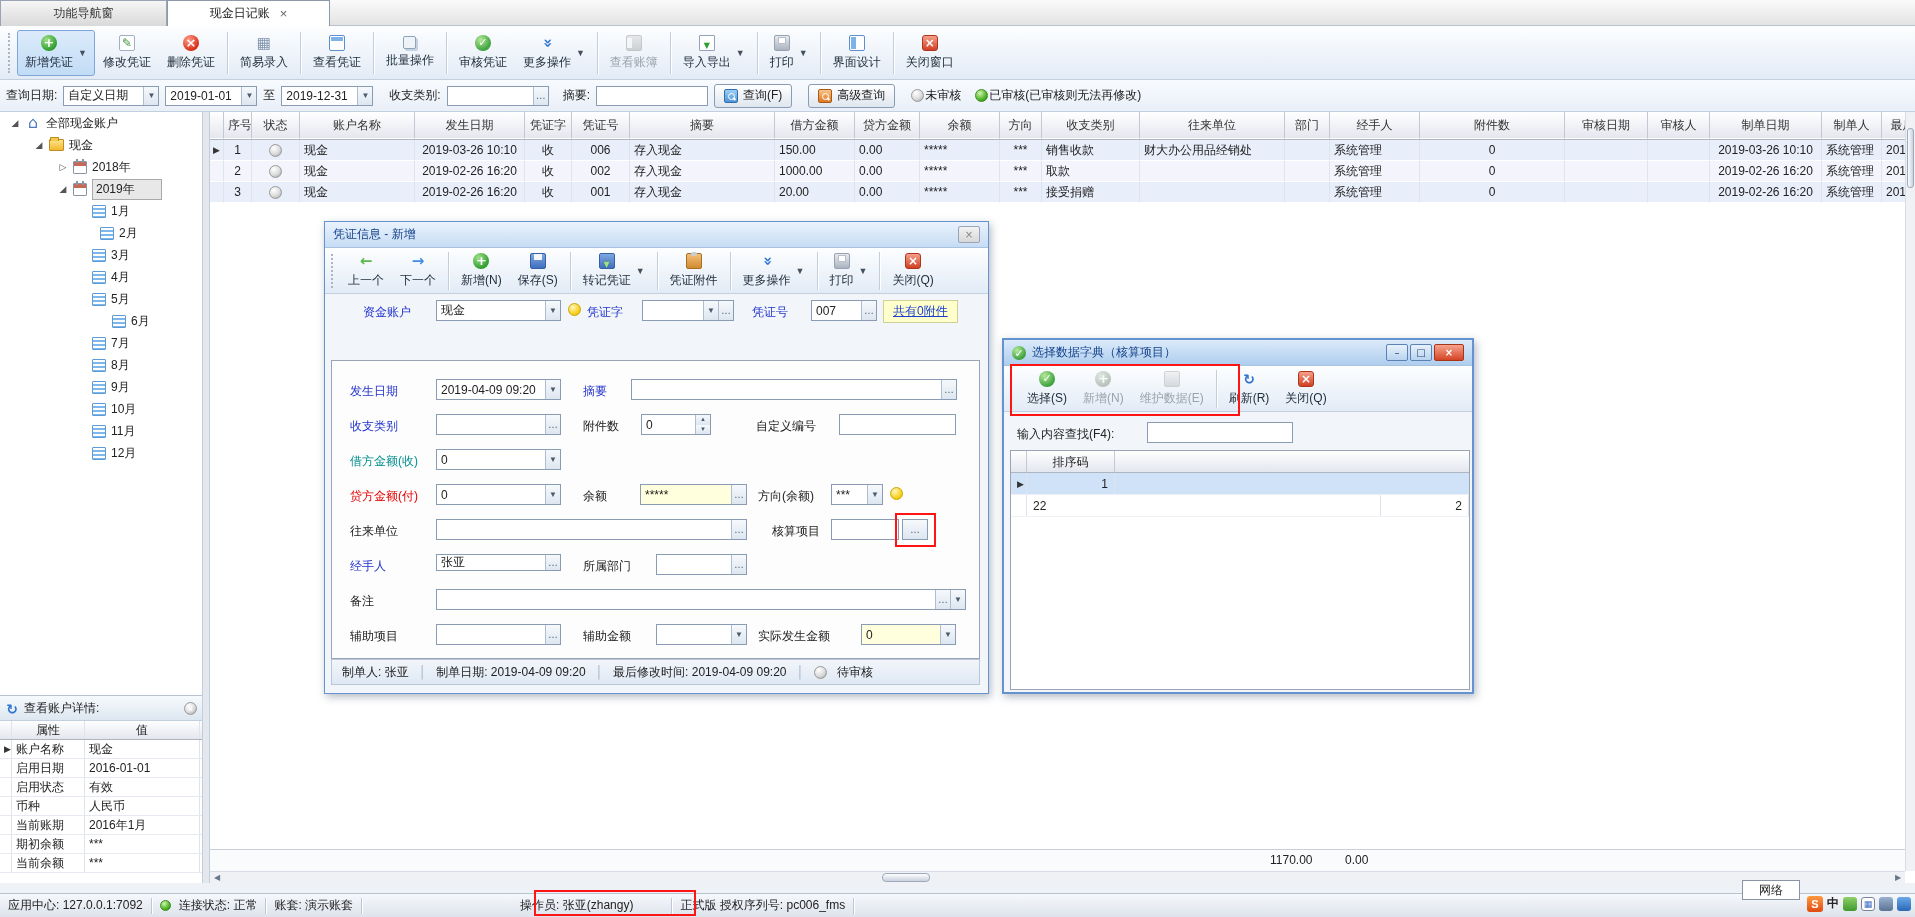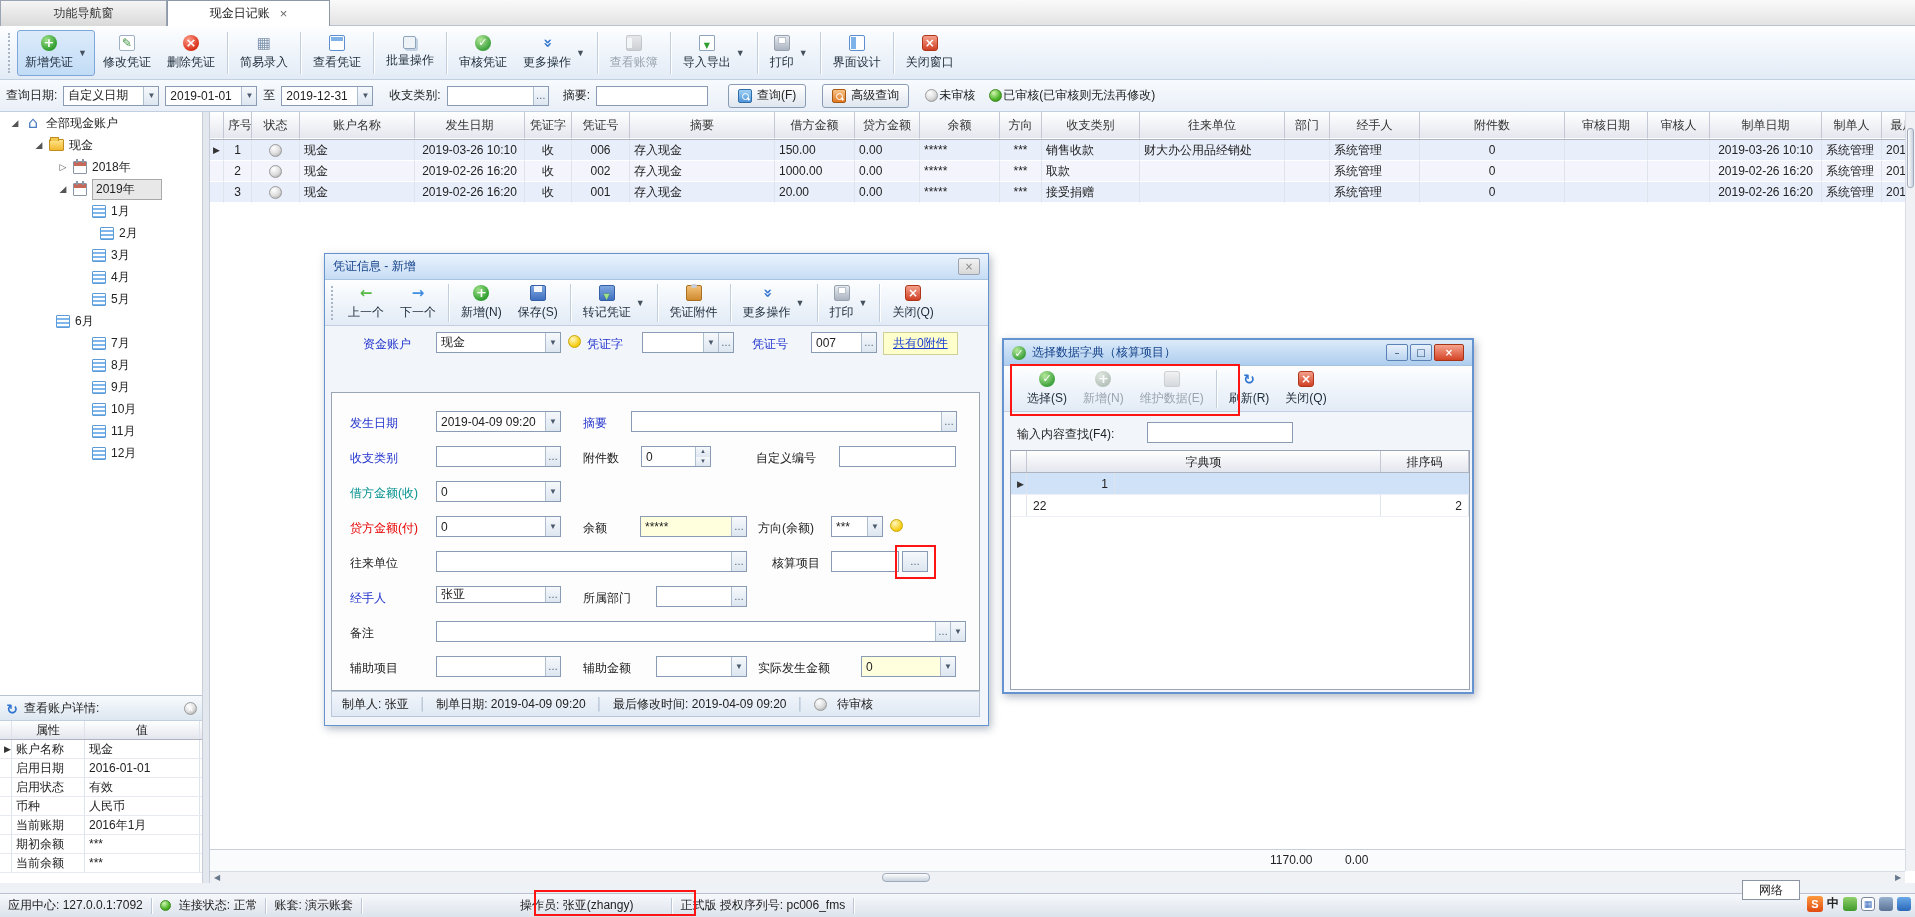--- a/index.html
+++ b/index.html
@@ -304,21 +304,21 @@
   </span>
   <span class="q-label" style="margin-left:10px">收支类别:</span>
   <span class="textbox" style="width:102px">
     <span class="val"></span>
     <span class="dd-btn" style="font-size:10px">…</span>
   </span>
   <span class="q-label" style="margin-left:8px">摘要:</span>
   <span class="textbox" style="width:112px">
     <span class="val"></span>
   </span>
-  <span class="q-btn" style="margin-left:14px">
+  <span class="q-btn" style="">
     <span class="ic ic-search"></span>
     <span>查询(F)</span>
   </span>
   <span class="q-btn" style="margin-left:10px">
     <span class="ic ic-search orange"></span>
     <span>高级查询</span>
   </span>
   <span class="legend" style="margin-left:10px">
     <span class="sphere"></span>
     <span>未审核</span>
@@ -364,21 +364,21 @@
         <span class="tlabel">3月</span>
       </div>
       <div class="tnode" style="padding-left: 92px;">
         <span class="ic ic-month"></span>
         <span class="tlabel">4月</span>
       </div>
       <div class="tnode" style="padding-left: 92px;">
         <span class="ic ic-month"></span>
         <span class="tlabel">5月</span>
       </div>
-      <div class="tnode" style="padding-left: 56px;">
+      <div class="tnode" style="padding-left: 112px;">
         <span class="ic ic-month"></span>
         <span class="tlabel">6月</span>
       </div>
       <div class="tnode" style="padding-left: 92px;">
         <span class="ic ic-month"></span>
         <span class="tlabel">7月</span>
       </div>
       <div class="tnode" style="padding-left: 92px;">
         <span class="ic ic-month"></span>
         <span class="tlabel">8月</span>
@@ -558,21 +558,21 @@
         <span class="ap-c" style="width: 115px;">***</span>
       </div>
       <div class="ap-row">
         <span class="ap-c g-ind" style="width: 12px;"></span>
         <span class="ap-c" style="width: 73px;">当前余额</span>
         <span class="ap-c" style="width: 115px;">***</span>
       </div>
     </div>
 </div>
 
-<div class="dialog" style="left:324px;top:221px;width:665px;height:473px;margin-top:32px;">
+<div class="dialog" style="left:324px;top:221px;width:665px;height:473px;">
   <div class="dlg-title">
     <span>凭证信息 - 新增</span>
     <span class="win-btn flat" style="margin-left:auto">×</span>
   </div>
   <div class="dlg-toolbar">
     <span class="tb-grip" style="height:34px"></span>
     <span id="voucher-toolbar-items" style="display:flex;align-items:center;">
         <span class="tb-btn">
           <span class="col">
             <span class="ic ic-prev"></span>
@@ -865,21 +865,20 @@
   <span class="field-label" style="left:13px;top:86px">输入内容查找(F4):</span>
   <span class="fbox" style="left:143px;top:82px;width:146px">
       <span class="textbox" style="height:21px">
         <span class="val"></span>
       </span>
     </span>
 
   <div class="dict-grid">
     <div class="drow hdr">
       <span class="dcell" style="width:16px"></span>
-      <span class="dcell" style="width:354px">字典项</span>
       <span class="dcell" style="width:88px">排序码</span>
     </div>
     <div id="dict-rows">
         <div class="drow sel">
           <span class="dcell g-ind" style="width: 16px;">▶</span>
           <span class="dcell" style="width: 88px; text-align: right;">1</span>
         </div>
         <div class="drow">
           <span class="dcell g-ind" style="width: 16px;"></span>
           <span class="dcell" style="width: 354px;">22</span>

